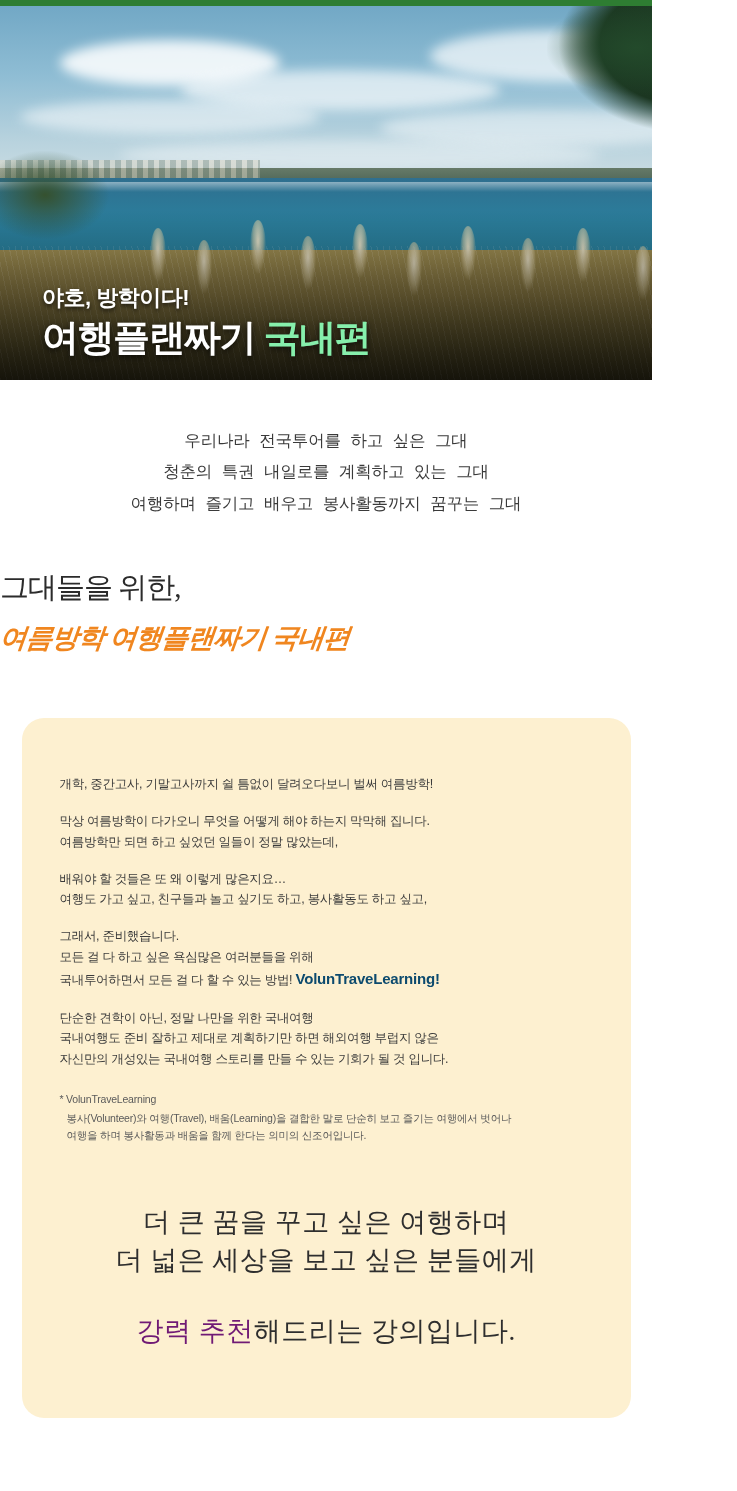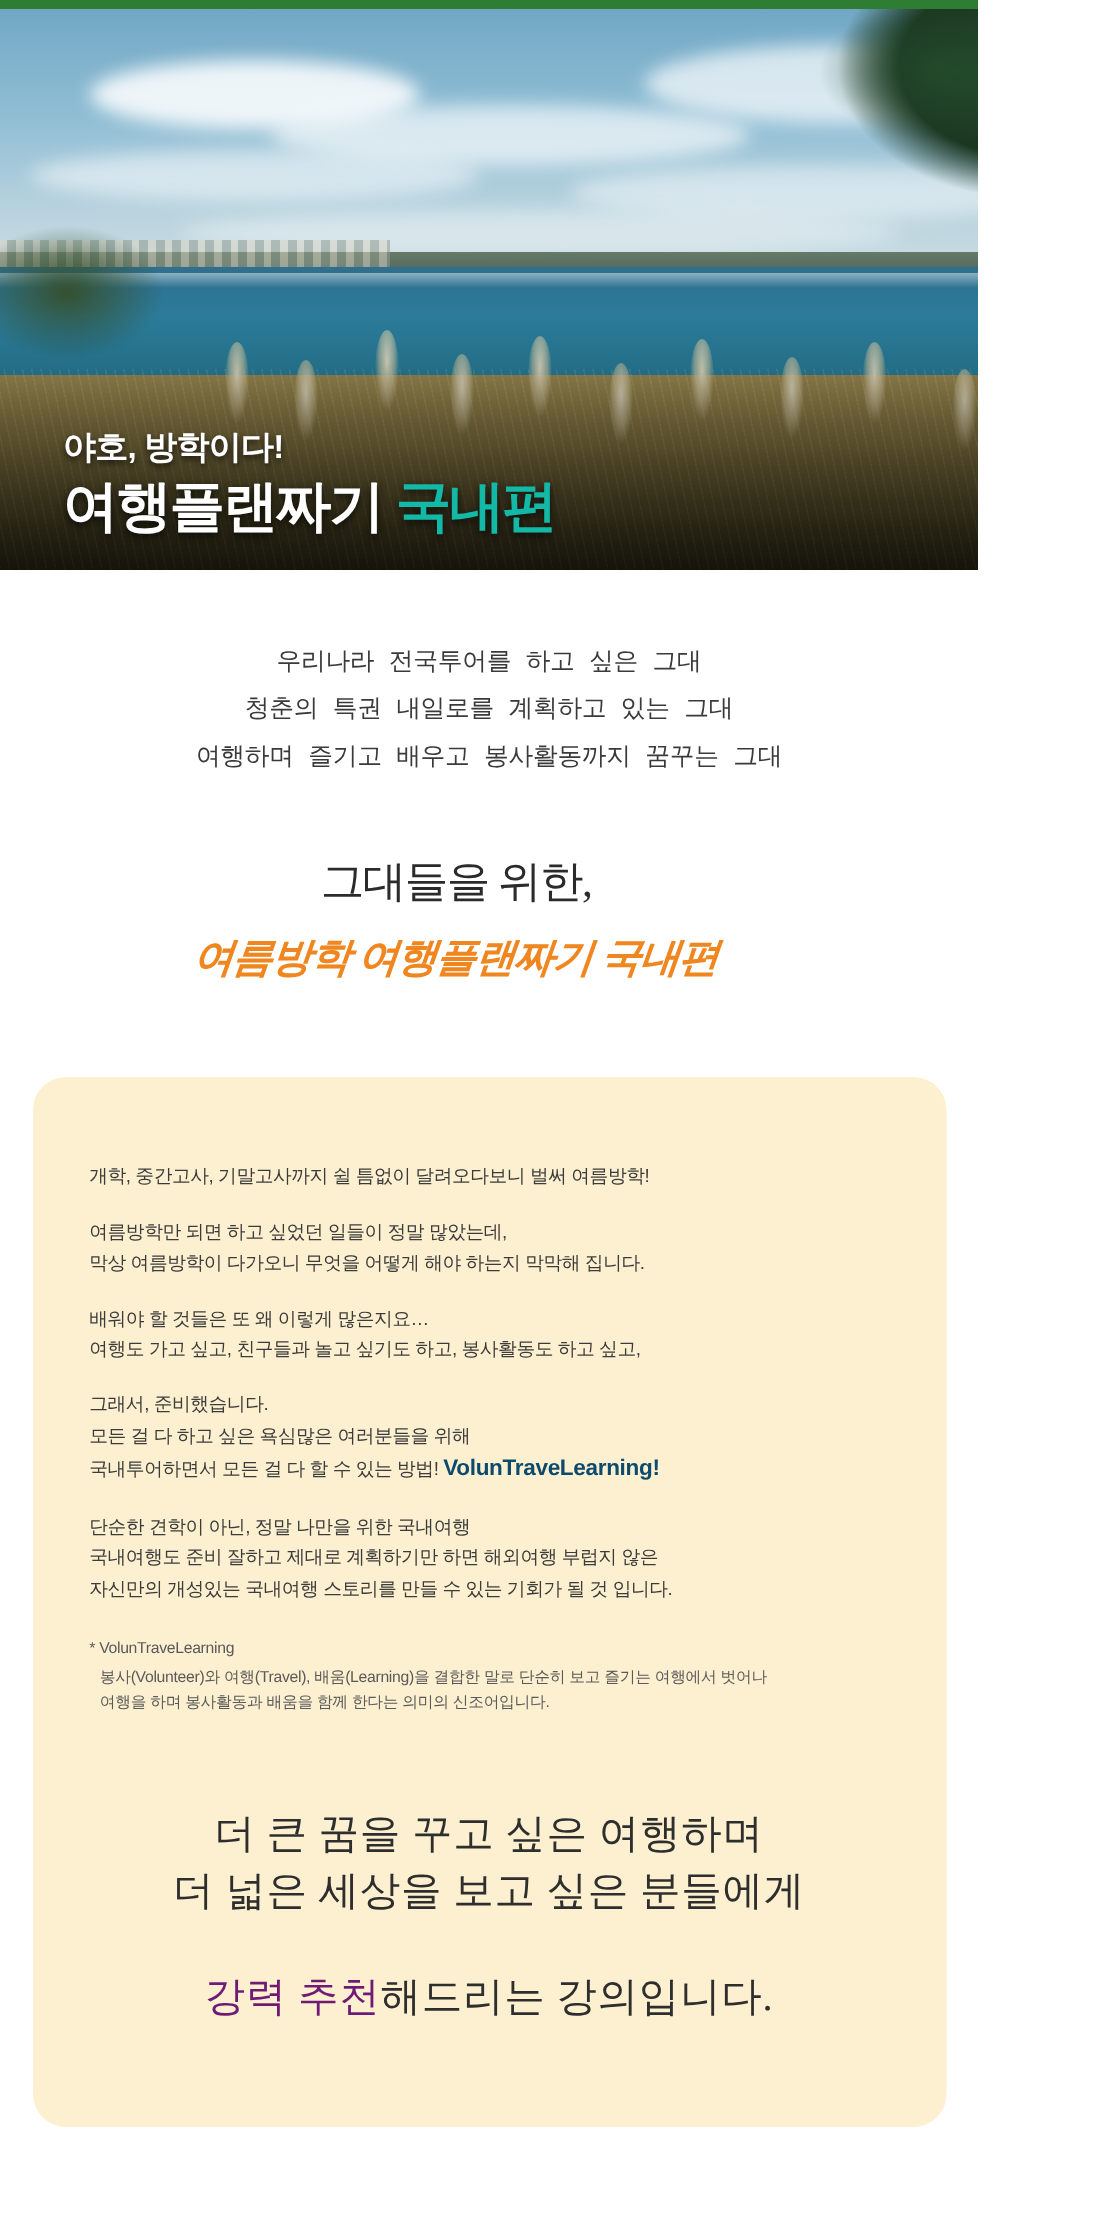--- a/index.html
+++ b/index.html
@@ -159,39 +159,39 @@
   .hero-title {
     font-size: 37px;
     font-weight: bold;
     color: #ffffff;
     letter-spacing: -1.5px;
     text-shadow: 0 2px 6px rgba(0,0,0,.8);
     line-height: 1.05;
     white-space: nowrap;
   }
   .hero-title .accent {
-    color: #14b8a6;
+    color: #86efac;
   }
 
   
   .intro {
     margin-top: 46px;
     text-align: center;
     font-family: Liberation Mono, monospace;
     font-size: 16.5px;
     color: #3a3a3a;
     line-height: 1.9;
     letter-spacing: -0.2px;
   }
 
   
   .lead {
     margin-top: 48px;
     padding-right: 44px;
-    text-align: center;
+    text-align: left;
   }
   .lead-line1 {
     font-family: "Liberation Serif", serif;
     font-size: 29px;
     color: #2b2b2b;
     letter-spacing: -1px;
   }
   .lead-line2 {
     margin-top: 12px;
     font-family: "Liberation Serif", serif;
@@ -312,22 +312,22 @@
   </div>
 
   <div class="card">
     <div class="body-text">
 
       <div class="para">
         <div>개학, 중간고사, 기말고사까지 쉴 틈없이 달려오다보니 벌써 여름방학!</div>
       </div>
 
       <div class="para">
+        <div>막상 여름방학이 다가오니 무엇을 어떻게 해야 하는지 막막해 집니다.</div>
         <div>여름방학만 되면 하고 싶었던 일들이 정말 많았는데,</div>
-        <div>막상 여름방학이 다가오니 무엇을 어떻게 해야 하는지 막막해 집니다.</div>
       </div>
 
       <div class="para">
         <div>배워야 할 것들은 또 왜 이렇게 많은지요…</div>
         <div>여행도 가고 싶고, 친구들과 놀고 싶기도 하고, 봉사활동도 하고 싶고,</div>
       </div>
 
       <div class="para">
         <div>그래서, 준비했습니다.</div>
         <div>모든 걸 다 하고 싶은 욕심많은 여러분들을 위해</div>

